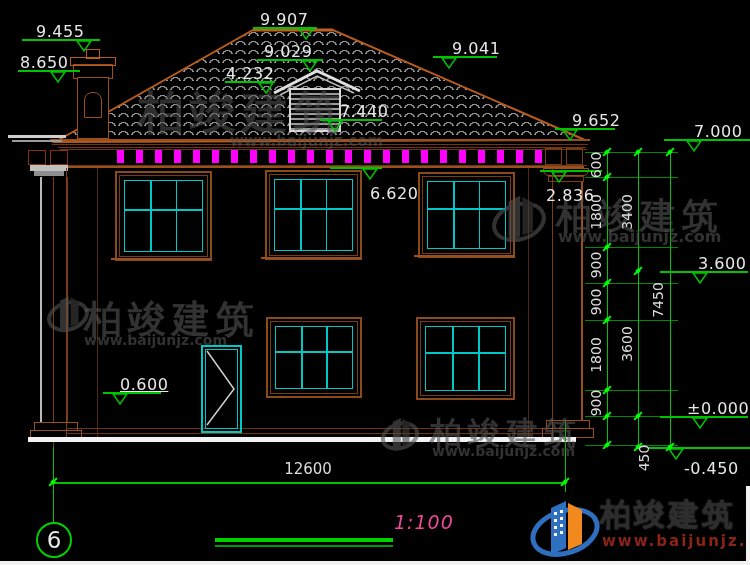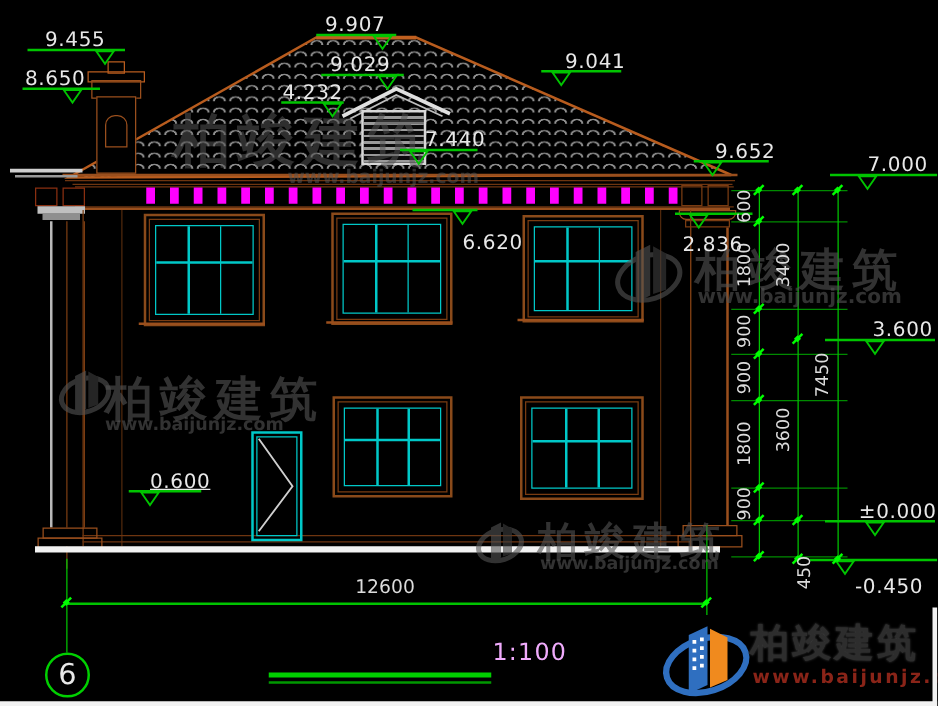--- a/index.html
+++ b/index.html
@@ -30,21 +30,21 @@
        transform:translate(-50%,-50%) rotate(45deg);}
   .win{position:absolute;border:2px solid #8a4a1a;}
   .win .inner{position:absolute;left:2px;top:2px;right:2px;bottom:2px;border:1px solid #7a3c12;}
   .win .glass{position:absolute;left:7px;top:7px;right:7px;bottom:7px;border:1.5px solid #00c8c8;}
   .win .mv{position:absolute;top:0;bottom:0;width:1.5px;background:#00c8c8;}
   .win .mh{position:absolute;left:0;right:0;height:1.5px;background:#00c8c8;}
   .dentil{position:absolute;background:#ff00ff;}
   .wm{position:absolute;color:#545454;font-weight:bold;white-space:nowrap;}
   .wm .zh{letter-spacing:6px;}
   #title-text{position:absolute;color:#e8e8e8;font-size:30px;font-weight:bold;letter-spacing:2px;}
-  #title-scale{position:absolute;color:#f0abfc;font-size:19px;letter-spacing:1px;}
+  #title-scale{position:absolute;color:#ec4899;font-size:19px;letter-spacing:1px;font-style:italic;}
   #axis-bubble{position:absolute;width:32px;height:32px;border:2px solid #00d000;border-radius:50%;
                color:#e8e8e8;font-size:23px;text-align:center;line-height:32px;}
   .brown{background:#9a4f1d;}
   .dbrown{background:#6e3510;}
   svg{position:absolute;overflow:visible;}
 </style>
 </head>
 <body>
 
 <div id="stage">

